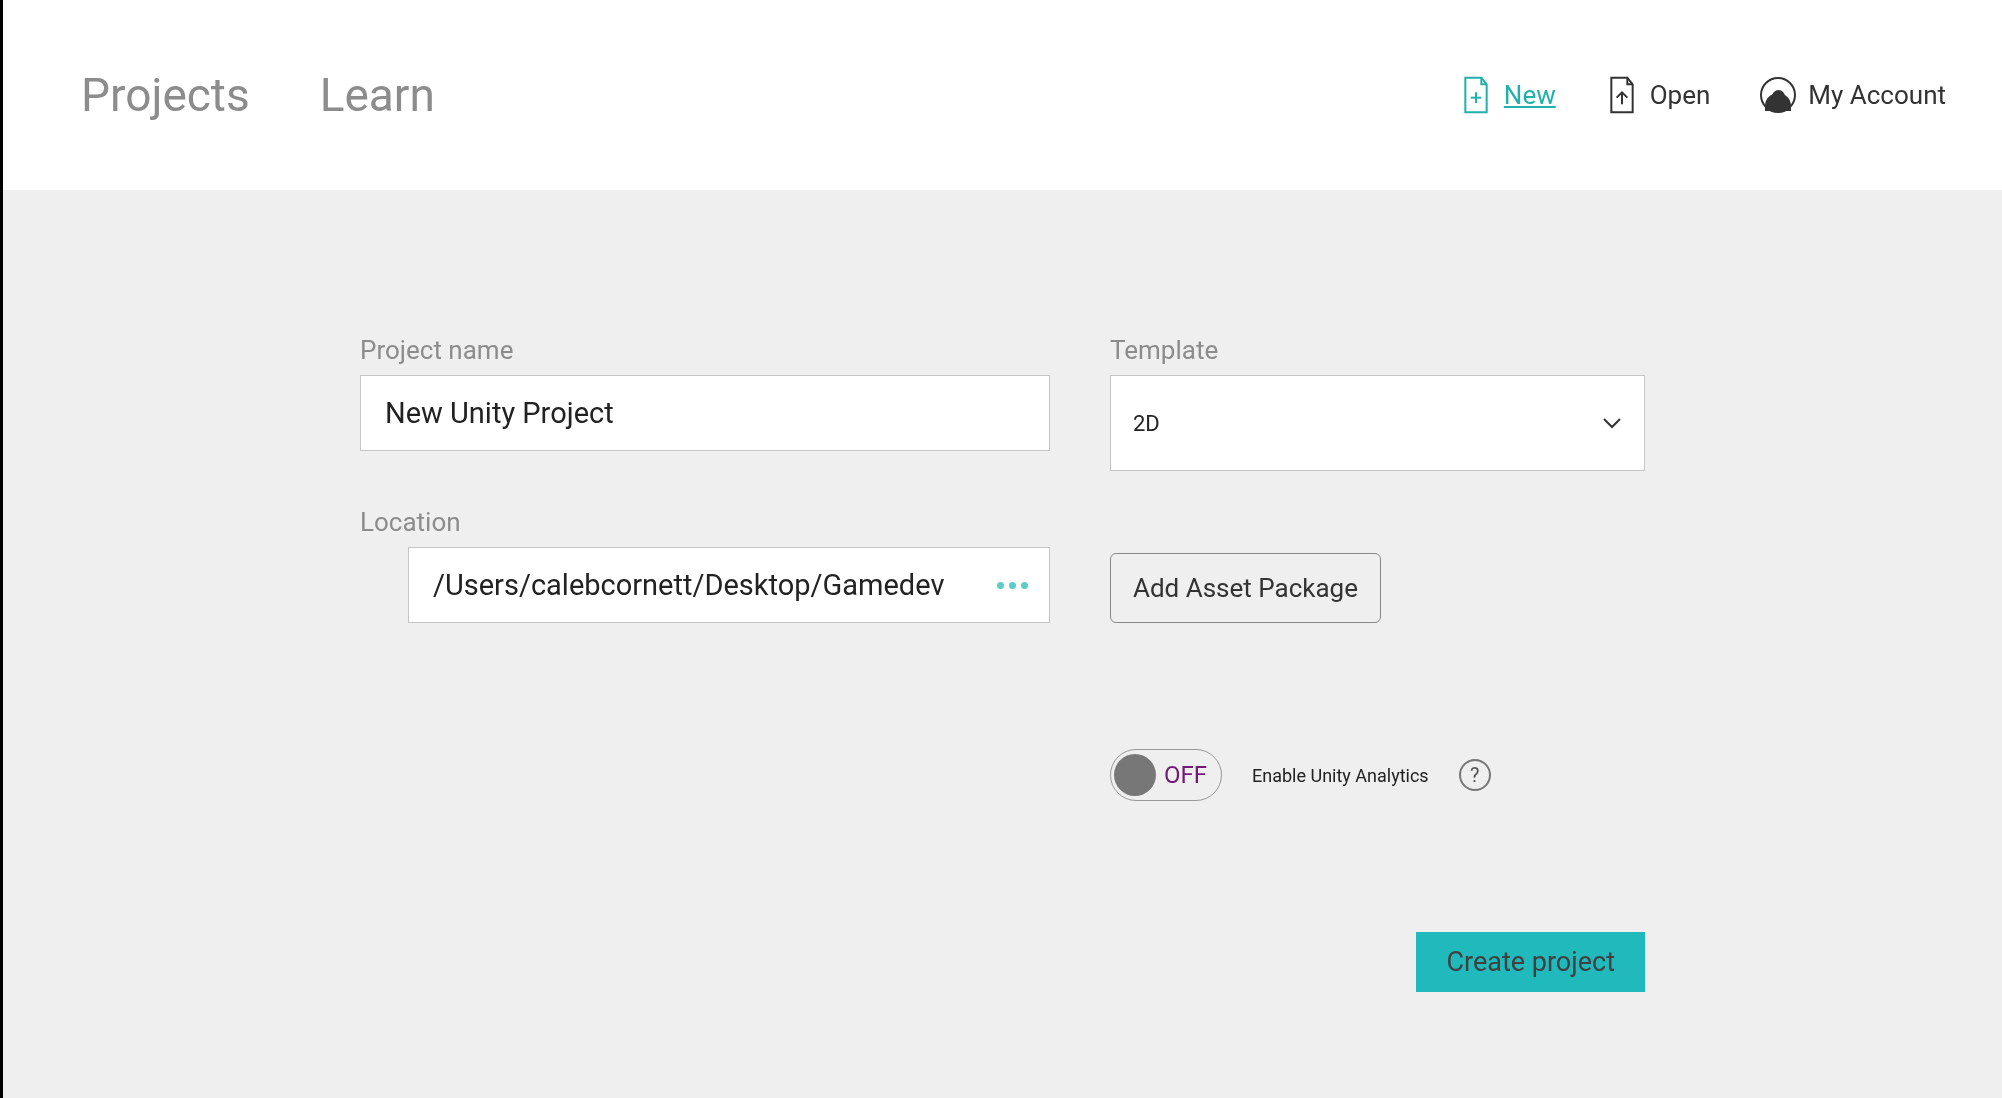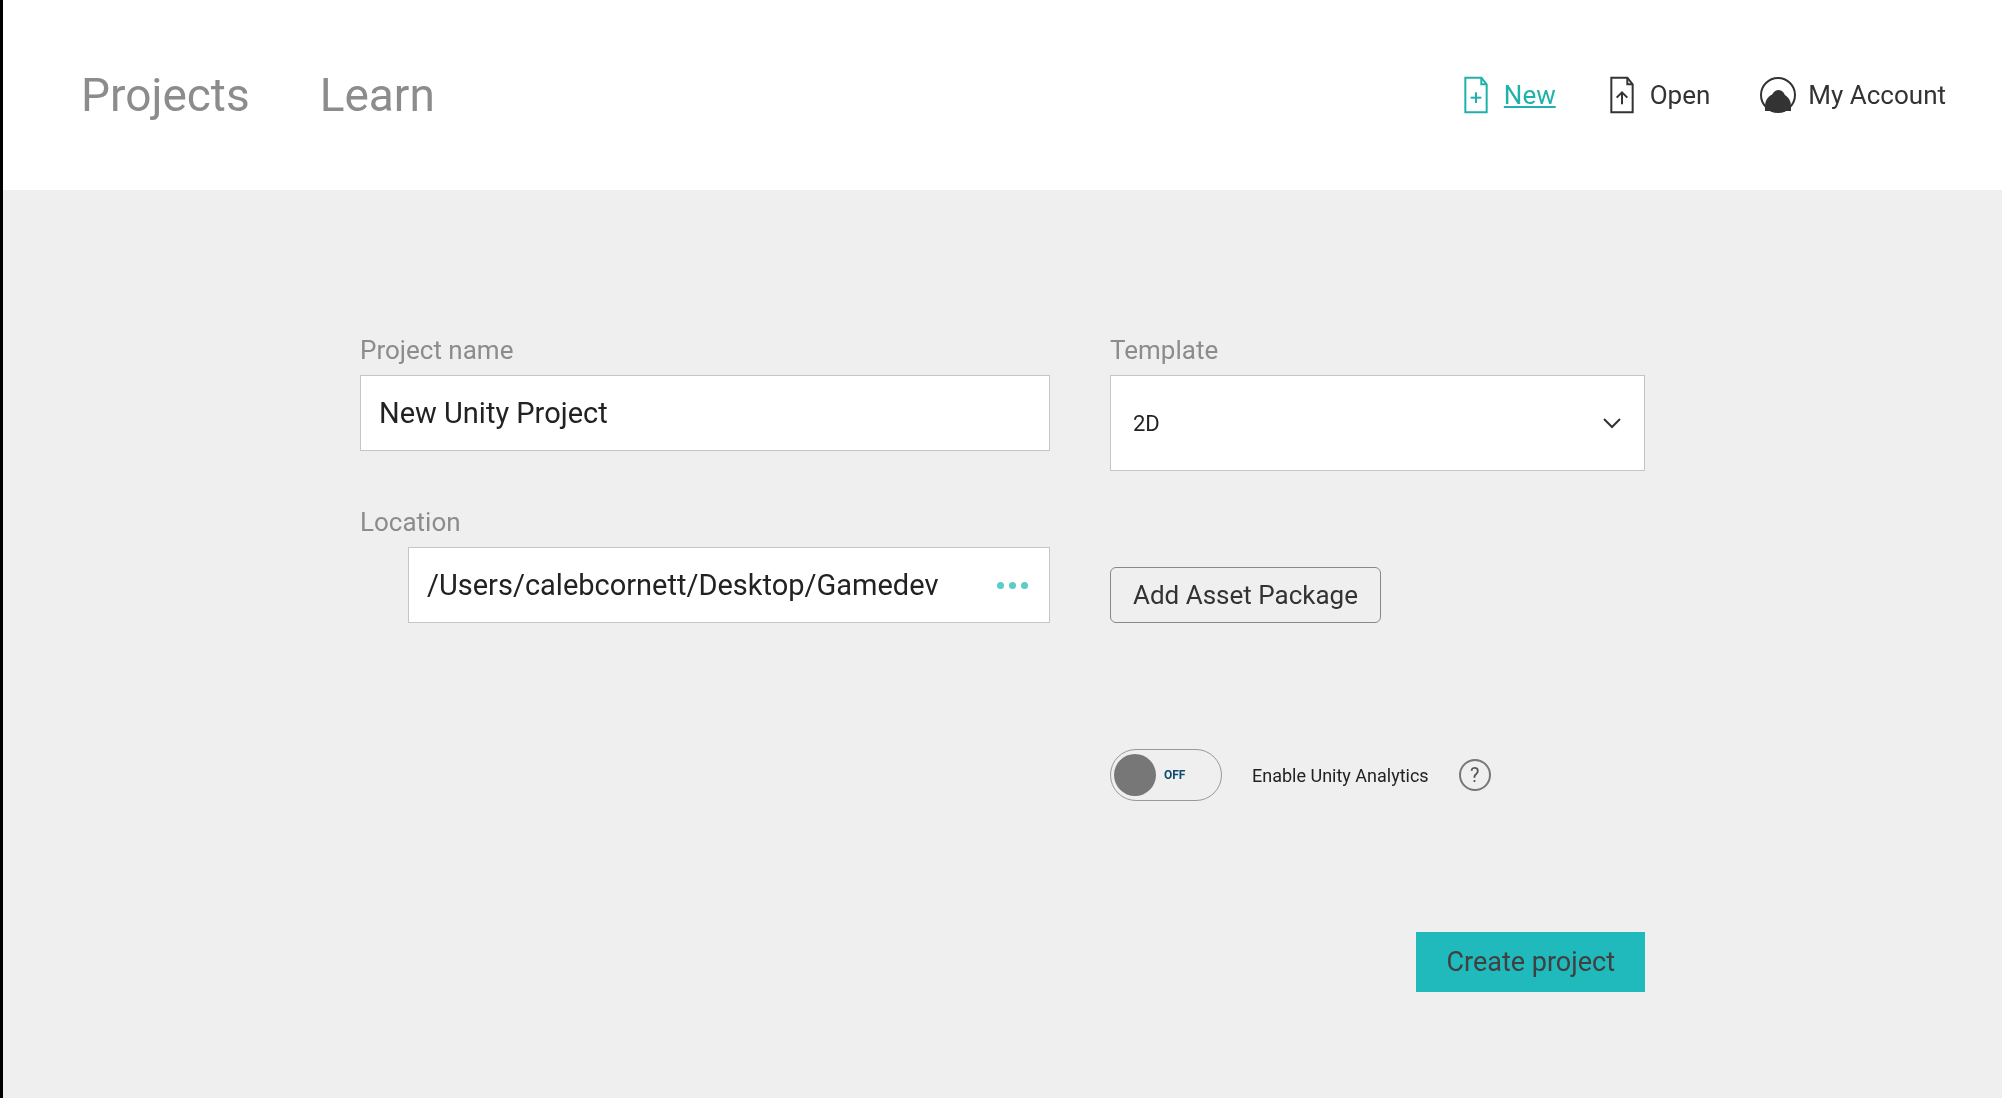--- a/index.html
+++ b/index.html
@@ -80,21 +80,21 @@
       font-size: 26px;
       font-weight: 400;
       color: #8c8c8c;
       margin-bottom: 10px;
     }
     .form-input {
       width: 100%;
       height: 76px;
       background: #fff;
       border: 1px solid #c5c5c5;
-      padding: 0 18px;
+      padding: 0 24px;
       font-size: 29px;
       color: #222;
       font-family: inherit;
       outline: none;
     }
     .form-select {
       width: 100%;
       height: 96px;
       background: #fff;
       border: 1px solid #c5c5c5;
@@ -127,21 +127,21 @@
       height: 7px;
       border-radius: 50%;
       background: #5bcdc9;
     }
     .add-package-container {
       display: flex;
       align-items: flex-end;
       padding-bottom: 0;
     }
     .outline-btn {
-      height: 56px;
+      height: 70px;
       background: #efefef;
       border: 1px solid #888;
       border-radius: 6px;
       padding: 0 22px;
       font-size: 26px;
       color: #333;
       cursor: pointer;
       font-family: inherit;
     }
     .analytics-row {
@@ -162,23 +162,23 @@
       cursor: pointer;
       gap: 8px;
     }
     .toggle-knob {
       width: 42px;
       height: 42px;
       border-radius: 50%;
       background: #777;
     }
     .toggle-label {
-      font-size: 12px;
-      font-weight: 700;
-      color: #0c4a6e;
+      font-size: 24px;
+      font-weight: 400;
+      color: #701a75;
     }
     .analytics-text {
       font-size: 18px;
       color: #222;
     }
     .help-circle {
       width: 32px;
       height: 32px;
       border: 2px solid #777;
       border-radius: 50%;

